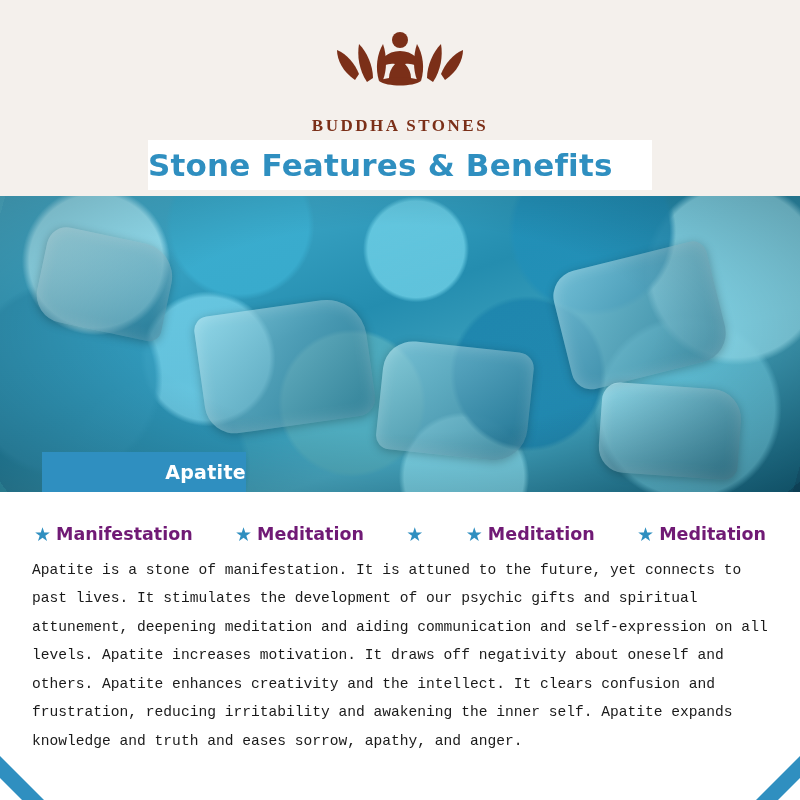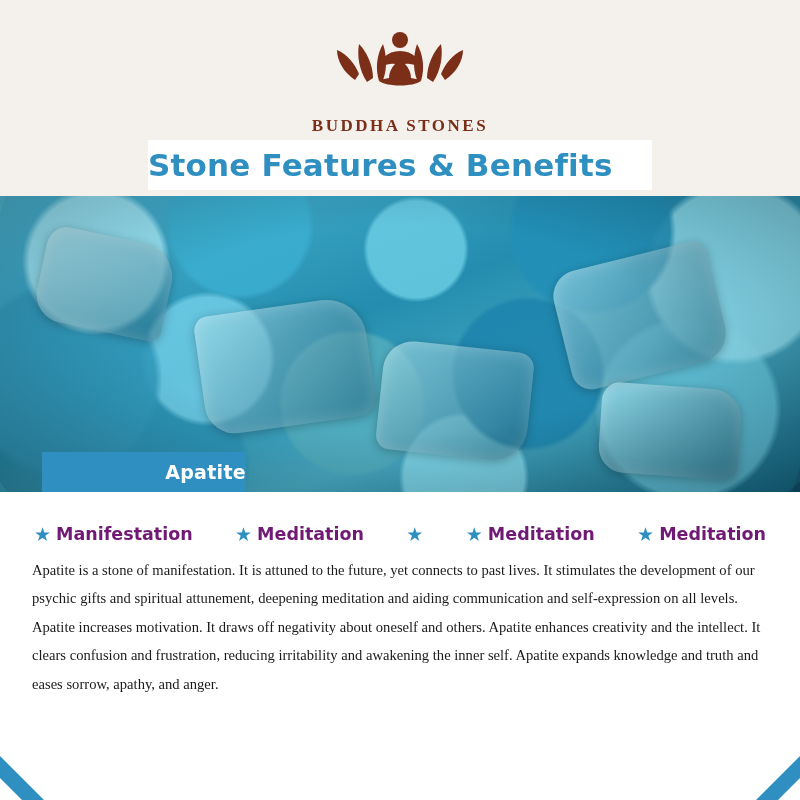--- a/index.html
+++ b/index.html
@@ -210,21 +210,21 @@
     color: #701a75;
     font-size: 17.5px;
     font-weight: bold;
     font-family: "DejaVu Sans", sans-serif;
   }
   .description {
     margin: 12px 16px 0 16px;
     font-size: 14.6px;
     line-height: 1.95;
     color: #1a1a1a;
-    font-family: Liberation Serif, serif;
+    font-family: Liberation Mono, monospace;
     text-align: left;
   }
 </style>
 </head>
 <body>
 
 <div id="page">
 
   <div class="corner corner-tl-outer"></div>
   <div class="corner corner-tl-inner"></div>

